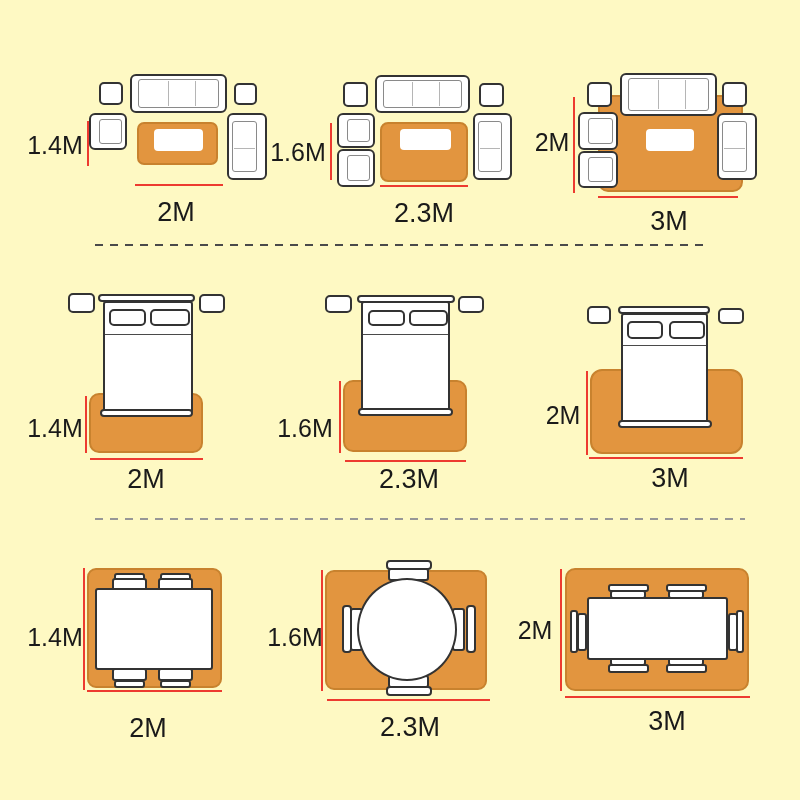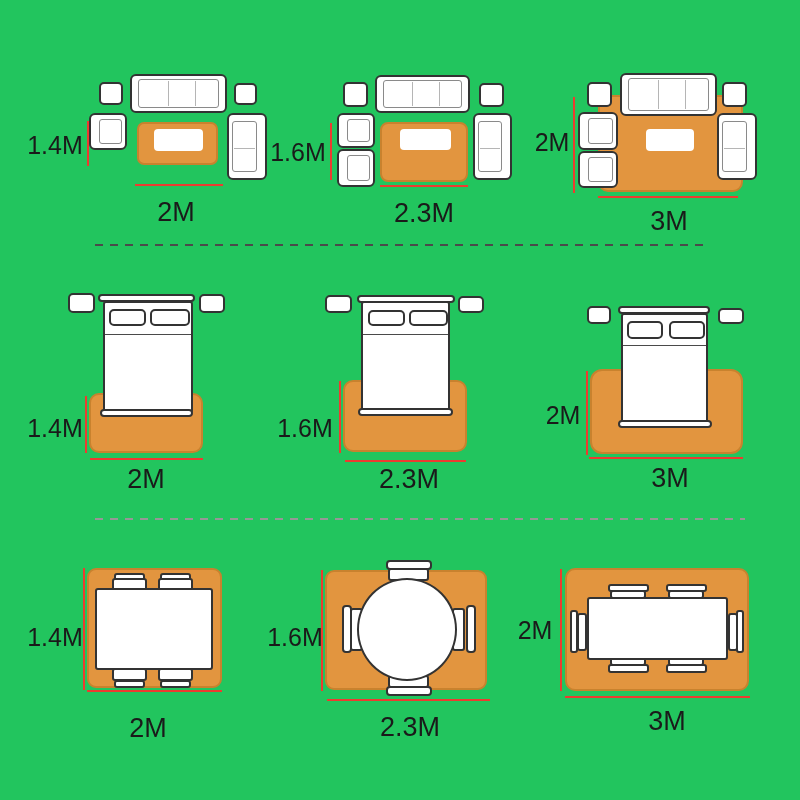--- a/index.html
+++ b/index.html
@@ -1,18 +1,18 @@
 <!DOCTYPE html>
 <html style="--rug: #E2953F; --rug_border: #C8822E; --outline: #333333; --inner_line: #8a8a8a; --red: #ED3B30; --divider_top: #4a4a4a; --divider_bottom: #979797; --text: #1a1a1a; --furniture_fill: #ffffff;"><head>
 <meta charset="utf-8">
 <style>
   * { box-sizing: border-box; margin: 0; padding: 0; }
   html, body { background: #ffffff; }
   body { width: 800px; height: 800px; font-family: "Liberation Sans", sans-serif; }
-  .canvas { position: relative; width: 800px; height: 800px; background: #22c55e; overflow: hidden; }
+  .canvas { position: relative; width: 800px; height: 800px; background: #fef9c3; overflow: hidden; }
   .scene { position: absolute; }
   .scene div { position: absolute; }
   .f { background: var(--furniture_fill,#ffffff); border: 2px solid var(--outline,#333333); border-radius: 5px; }
   .bar { background: var(--furniture_fill,#ffffff); border: 2px solid var(--outline,#333333); border-radius: 4px; }
   .rug { background: var(--rug,#E2953F); border: 2px solid var(--rug_border,#C8822E); border-radius: 9px; }
   .coffee-table { background: #ffffff; border-radius: 4px; }
   .sofa { border-radius: 6px; }
   .sofa .seat { left: 6px; right: 6px; top: 3px; bottom: 3px; border: 1px solid var(--inner_line,#8a8a8a); border-radius: 3px; }
   .vdiv { top: 5px; bottom: 5px; width: 1px; background: #b5b5b5; }
   .hdiv { left: 5px; right: 10px; height: 1px; background: #b5b5b5; }

